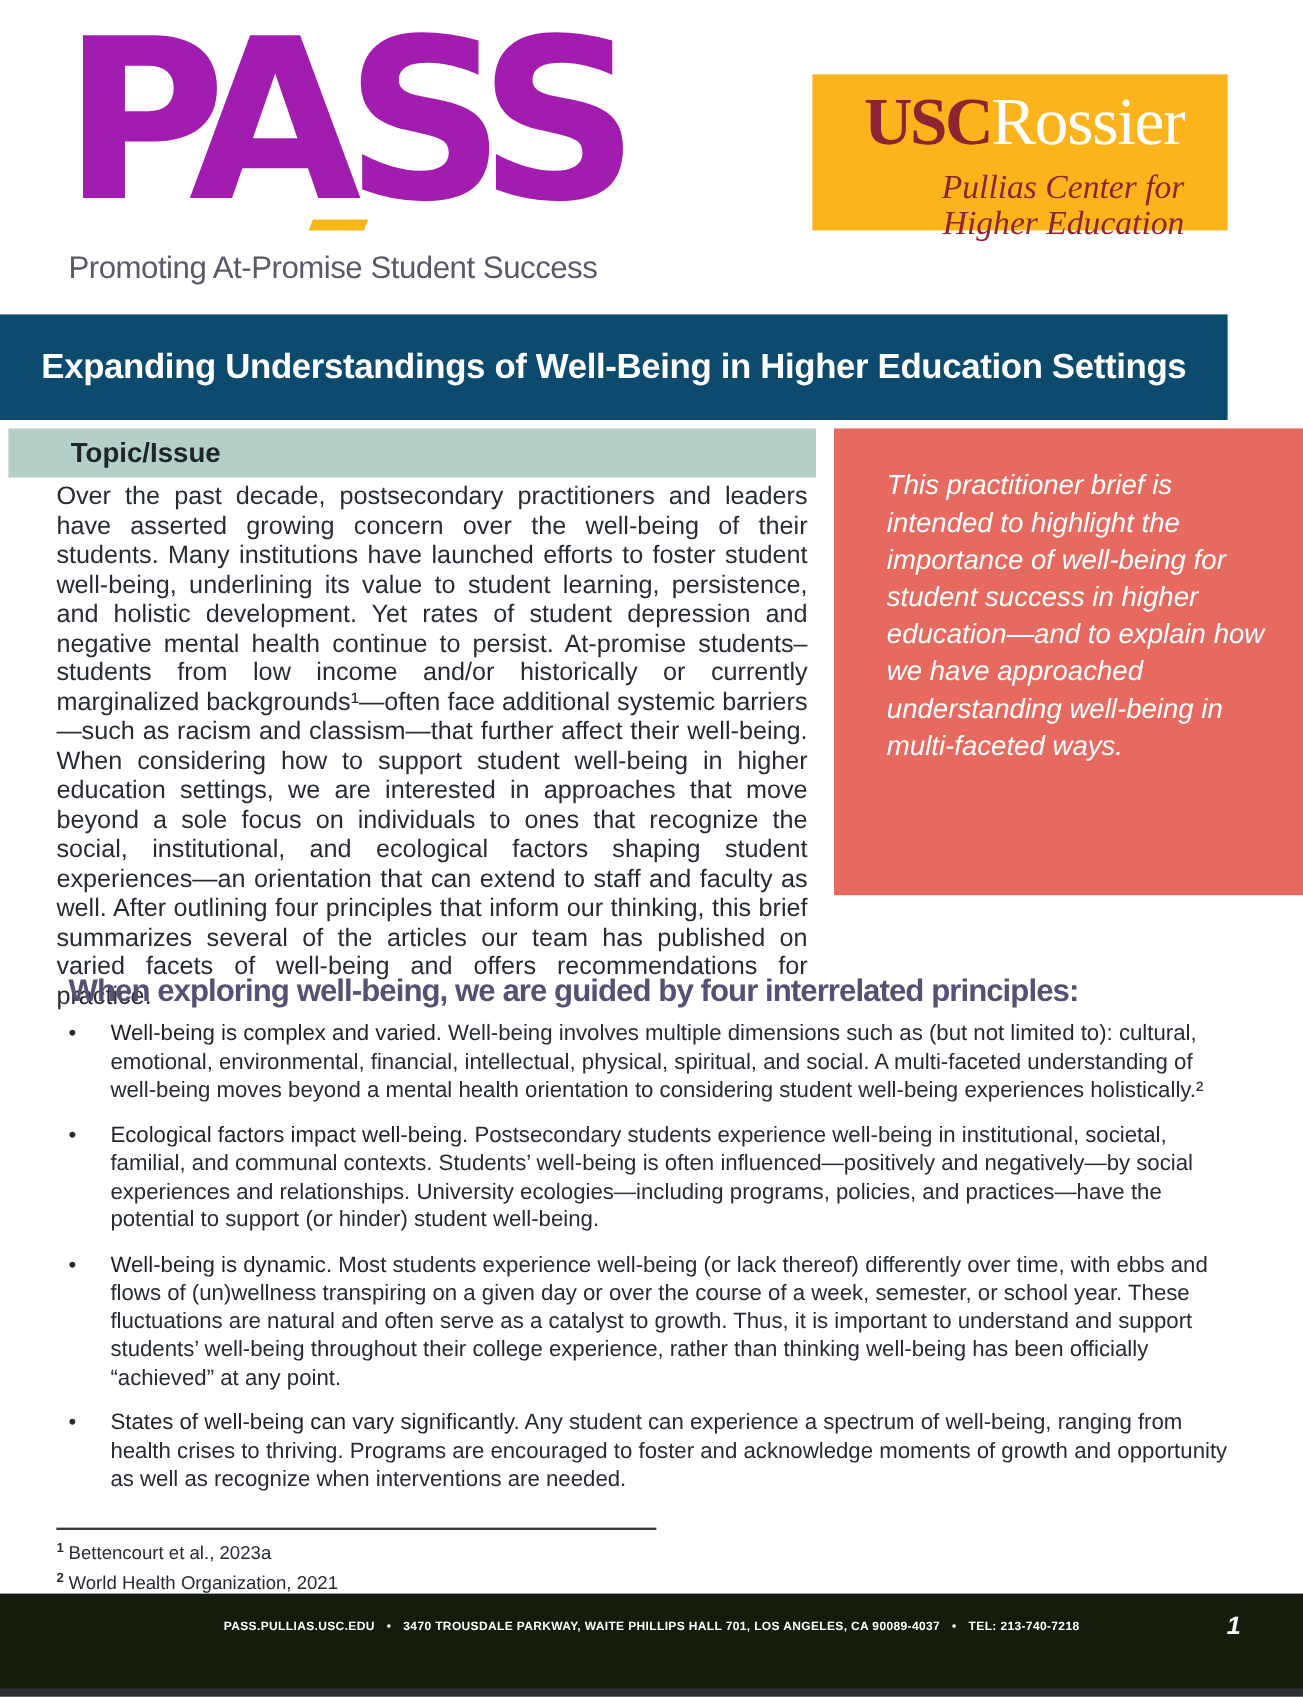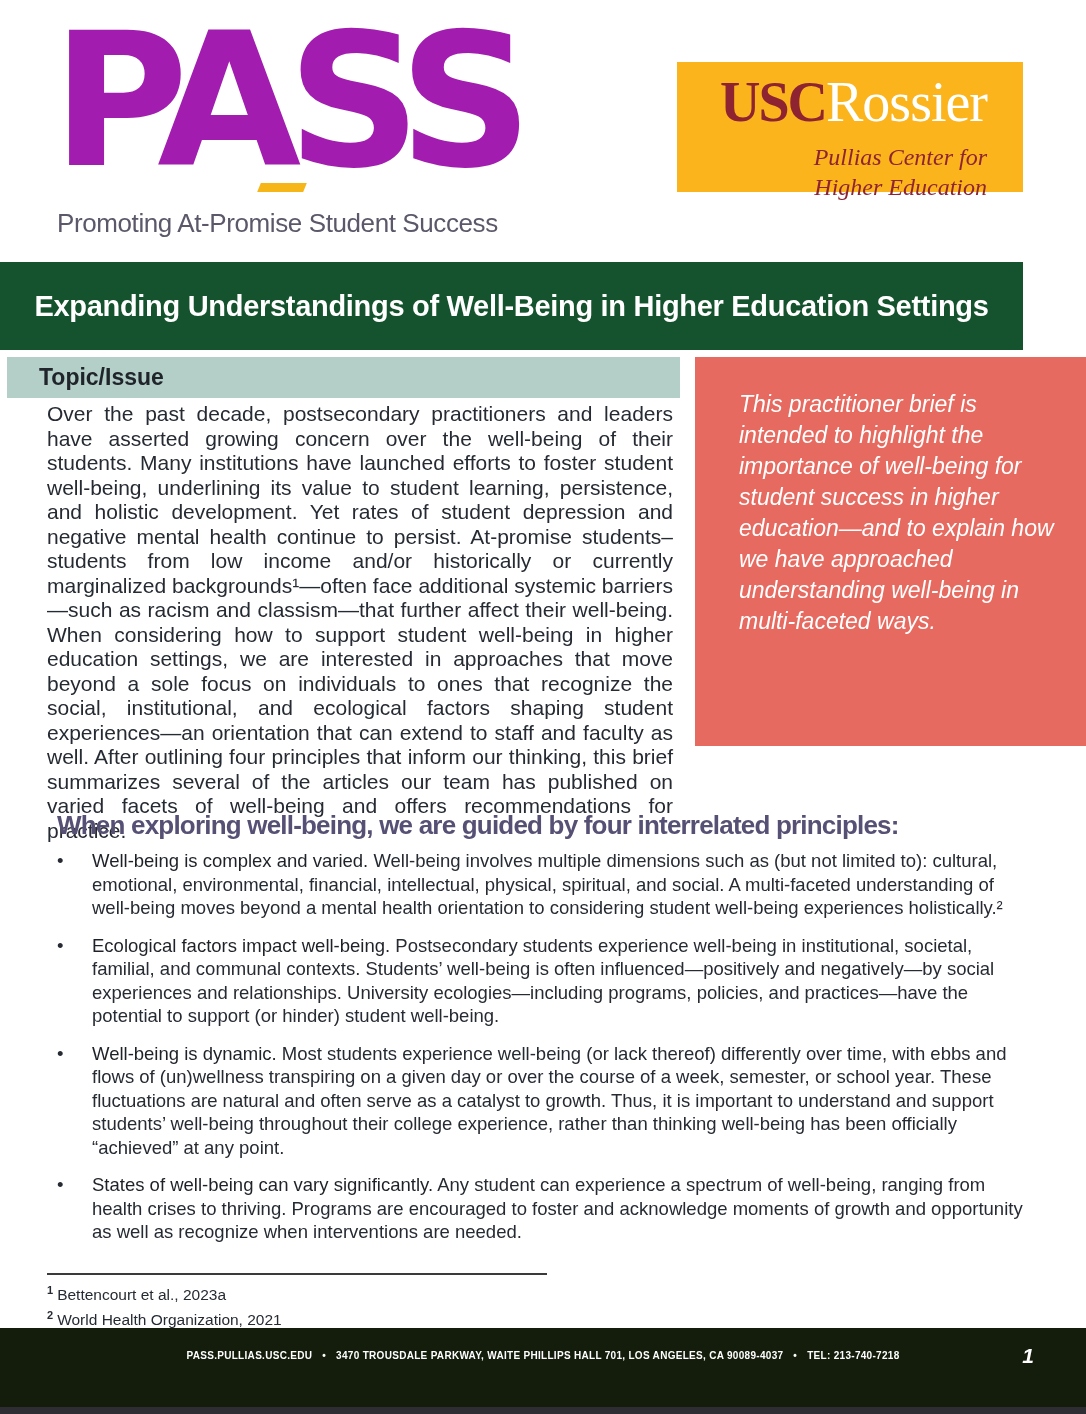--- a/index.html
+++ b/index.html
@@ -47,43 +47,43 @@
     font-weight:bold; font-size:56px; color:#8E2432;
     letter-spacing:-2px;
   }
   .usc-rossier {
     font-family:"Liberation Serif", serif;
     font-size:56px; color:#ffffff;
     letter-spacing:-1px;
   }
   .usc-center {
     font-family:"Liberation Serif", serif;
-    font-style:italic; font-size:24px; color:#8E2432;
+    font-style:italic; font-size:28px; color:#8E2432;
     line-height:30px;
   }
 
   
   .title-banner {
     position:absolute; left:0; top:262px;
     width:1023px; height:88px;
-    background:#14532d;
+    background:#0c4a6e;
     display:flex; align-items:center; justify-content:center;
   }
   .title-banner .title {
     color:#ffffff; font-weight:bold;
     font-size:29px; letter-spacing:-0.3px;
   }
 
   
   .topic-bar {
     position:absolute; left:7px; top:357px;
     width:673px; height:41px;
     background:#B3CFC7;
     line-height:41px;
-    padding-left:32px;
+    padding-left:52px;
     font-size:23px; font-weight:bold; color:#20252B;
   }
   .callout {
     position:absolute; left:695px; top:357px;
     width:392px; height:389px;
     background:#E66A5F;
     padding:32px 24px 0 44px;
     color:#ffffff;
     font-style:italic;
     font-size:23px;

